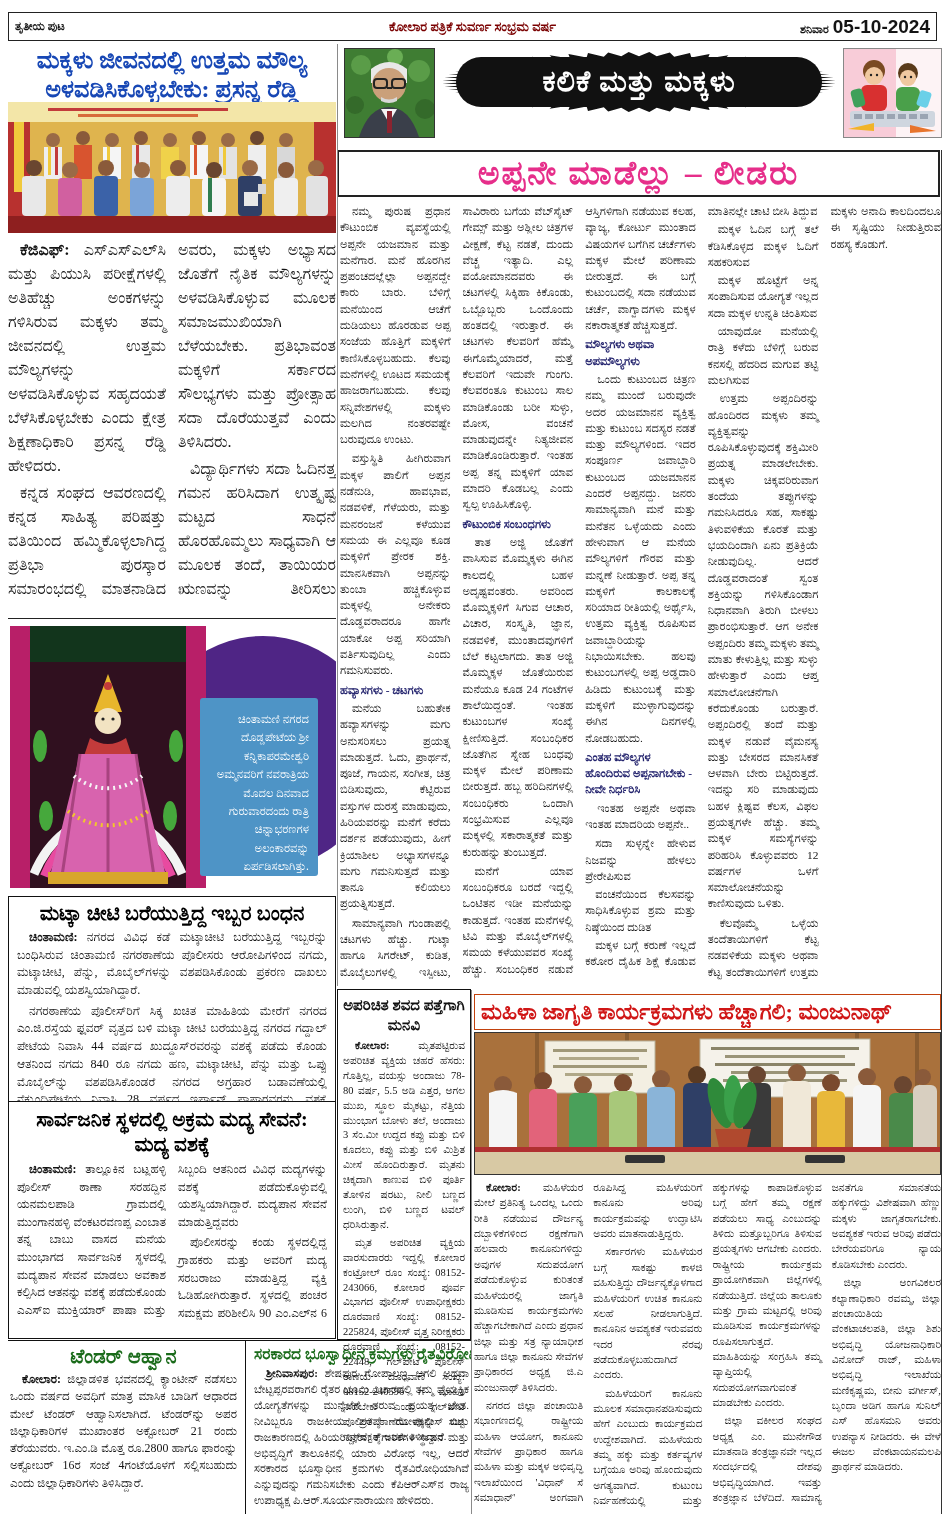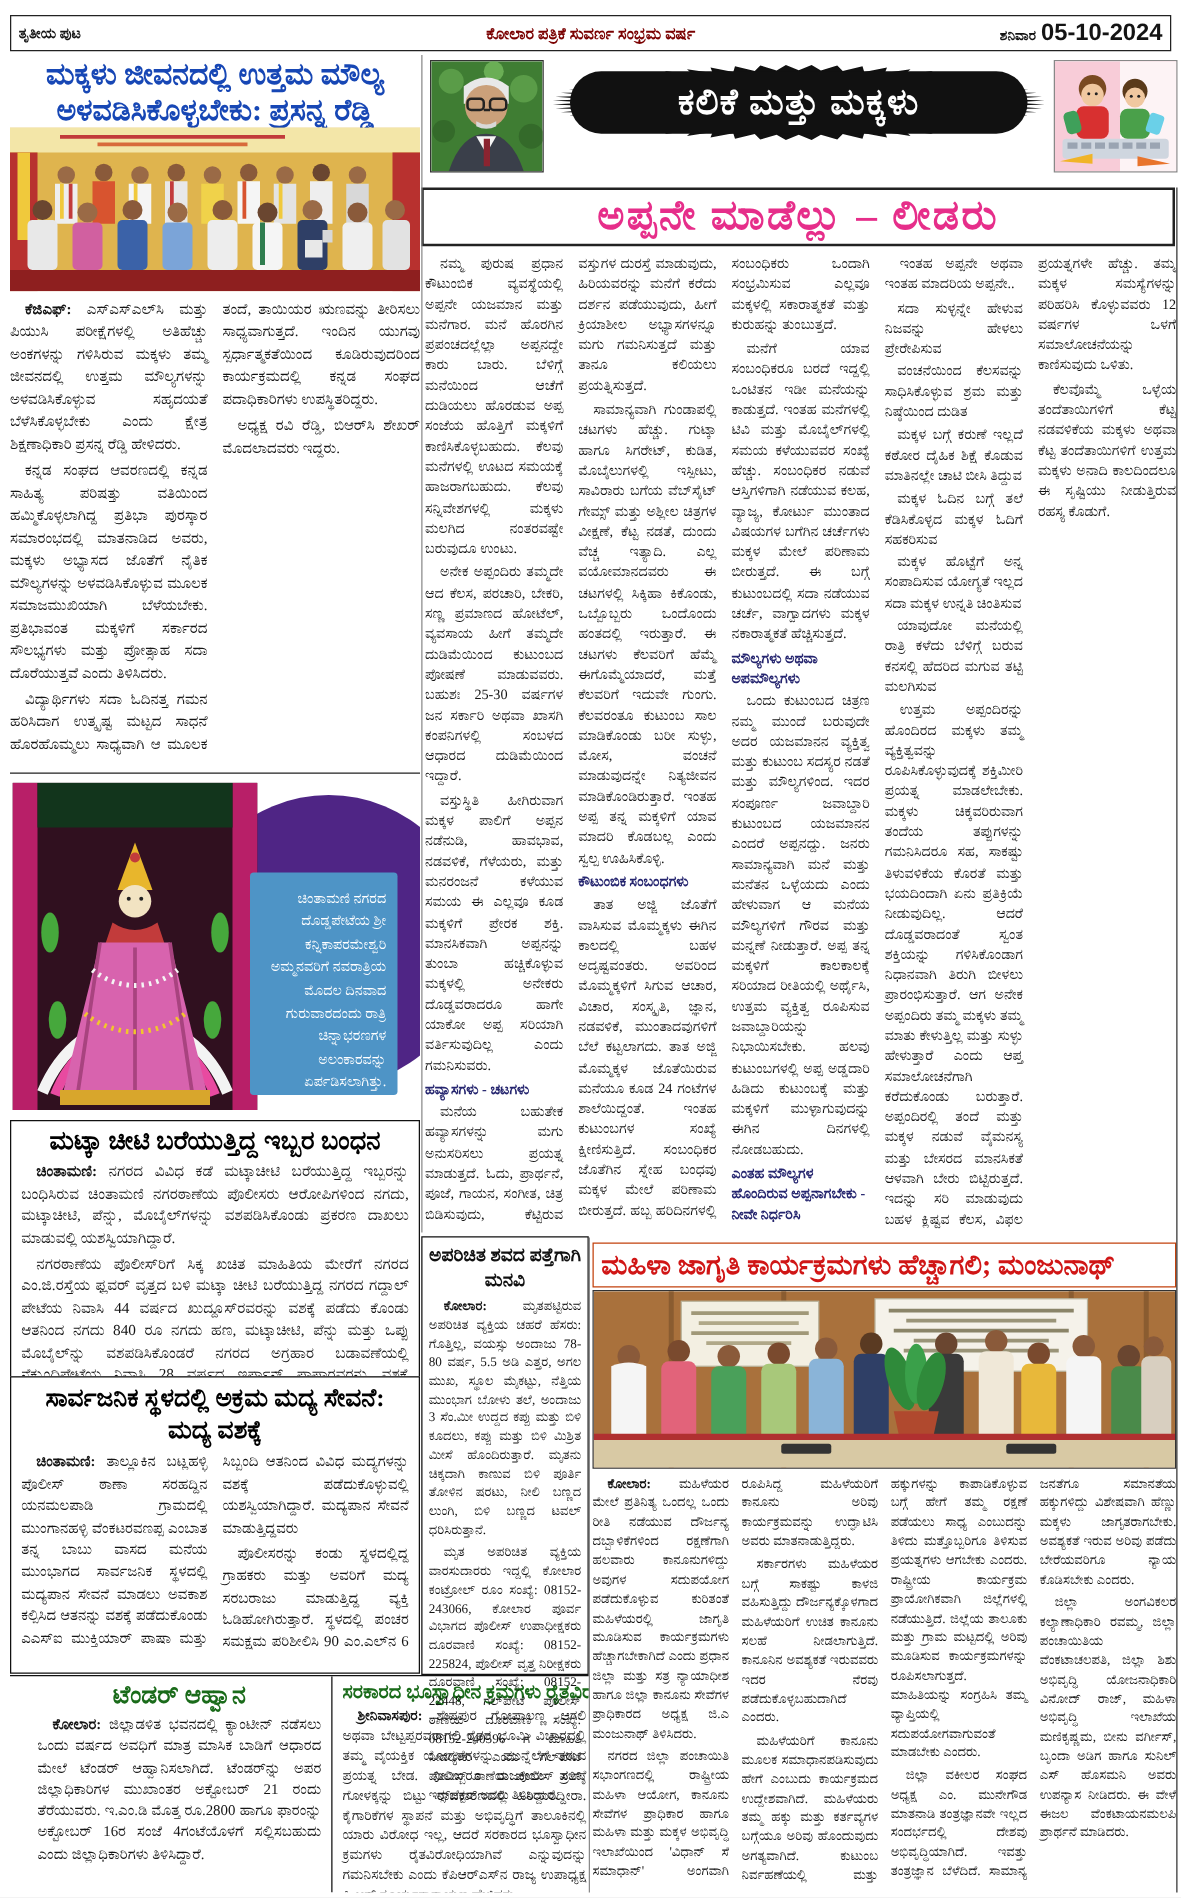--- a/index.html
+++ b/index.html
@@ -16,37 +16,37 @@
   
   .para{margin:0 0 3px 0;text-align:justify;text-indent:12px;}
   .para .dl{font-weight:bold;}
   .rule{border-top:1.5px solid #222;}
   .vrule{position:absolute;width:0;border-left:1px solid #8a8a8a;}
   
   .a-head{position:absolute;left:8px;top:46px;width:328px;text-align:center;
           color:#1747b5;font-weight:bold;font-size:24px;line-height:1.2;}
   .a-photo{position:absolute;left:8px;top:102px;width:328px;height:131px;}
   .a-body{position:absolute;left:8px;top:238px;width:328px;height:374px;column-count:2;column-gap:12px;
-          column-fill:auto;font-size:12px;line-height:1.5;overflow:hidden;}
+          column-fill:auto;font-size:16px;line-height:1.5;overflow:hidden;}
   .lrule{position:absolute;left:8px;top:618px;width:328px;}
   .deity{position:absolute;left:8px;top:626px;width:328px;height:264px;overflow:hidden;}
   .deity .circle{position:absolute;left:138px;top:10px;width:234px;height:234px;border-radius:50%;background:#4f2585;}
   .deity .dimg{position:absolute;left:2px;top:0;width:196px;height:262px;}
   .deity .cap{position:absolute;left:192px;top:44px;width:118px;height:178px;background:#4e94c6;color:#fff;
               font-size:11.5px;line-height:1.6;text-align:right;padding:12px 9px;box-sizing:border-box;border-radius:3px;margin-top:28px;}
   .boxart{position:absolute;box-sizing:border-box;border:1.5px solid #111;padding:5px 8px;background:#fff;}
   .matka{left:8px;top:896px;width:328px;height:206px;}
   .matka h2{margin:0 0 4px;text-align:center;font-size:20.5px;color:#000;}
   .matka .bd{font-size:12.2px;line-height:1.45;}
   .liquor{left:8px;top:1101px;width:328px;height:238px;}
   .liquor h2{margin:0 0 4px;text-align:center;font-size:20px;line-height:1.25;color:#000;}
   .liquor .cols{column-count:2;column-gap:12px;column-fill:auto;height:172px;font-size:11.9px;line-height:1.48;overflow:hidden;}
   .bottomrow{position:absolute;left:8px;top:1340px;width:463px;height:174px;border-top:1.5px solid #111;
              display:flex;box-sizing:border-box;overflow:hidden;}
-  .tender{width:238px;padding:4px 8px 0 2px;border-right:1.5px solid #111;box-sizing:border-box;margin-left:20px;}
+  .tender{width:238px;padding:4px 8px 0 2px;border-right:1.5px solid #111;box-sizing:border-box;}
   .tender h2{margin:0 0 3px;text-align:center;font-size:20px;color:#1a6b1a;}
   .tender .bd{font-size:11.9px;line-height:1.45;}
   .land{flex:1;padding:4px 2px 0 8px;box-sizing:border-box;overflow:hidden;}
   .land h2{margin:0 0 3px;text-align:center;font-size:15.5px;color:#1a6b1a;white-space:nowrap;}
   .land .bd{font-size:11.2px;line-height:1.42;}
   
   .portrait{position:absolute;left:344px;top:48px;width:89px;height:88px;border:1px solid #333;}
   .badge{position:absolute;left:440px;top:50px;width:398px;height:64px;}
   .badge svg{position:absolute;inset:0;}
   .badge .btxt{position:absolute;inset:0;display:flex;align-items:center;justify-content:center;
@@ -283,21 +283,20 @@
     </svg>
   </div>
 
   <div class="lead-hl">
       <span>ಅಪ್ಪನೇ ಮಾಡೆಲ್ಲು – ಲೀಡರು</span>
     </div>
 
   <div class="lead-body">
 
   <p class="para t-p">ನಮ್ಮ ಪುರುಷ ಪ್ರಧಾನ ಕೌಟುಂಬಿಕ ವ್ಯವಸ್ಥೆಯಲ್ಲಿ ಅಪ್ಪನೇ ಯಜಮಾನ ಮತ್ತು ಮನೆಗಾರ. ಮನೆ ಹೊರಗಿನ ಪ್ರಪಂಚದಲ್ಲೆಲ್ಲಾ ಅಪ್ಪನದ್ದೇ ಕಾರು ಬಾರು. ಬೆಳಿಗ್ಗೆ ಮನೆಯಿಂದ ಆಚೆಗೆ ದುಡಿಯಲು ಹೊರಡುವ ಅಪ್ಪ ಸಂಜೆಯ ಹೊತ್ತಿಗೆ ಮಕ್ಕಳಿಗೆ ಕಾಣಿಸಿಕೊಳ್ಳಬಹುದು. ಕೆಲವು ಮನೆಗಳಲ್ಲಿ ಊಟದ ಸಮಯಕ್ಕೆ ಹಾಜರಾಗಬಹುದು. ಕೆಲವು ಸನ್ನಿವೇಶಗಳಲ್ಲಿ ಮಕ್ಕಳು ಮಲಗಿದ ನಂತರವಷ್ಟೇ ಬರುವುದೂ ಉಂಟು.</p>
-      <p class="para t-p">ಅನೇಕ ಅಪ್ಪಂದಿರು ತಮ್ಮದೇ ಆದ ಕೆಲಸ, ಪರಚಾರಿ, ಬೇಕರಿ, ಸಣ್ಣ ಪ್ರಮಾಣದ ಹೋಟೆಲ್, ವ್ಯವಸಾಯ ಹೀಗೆ ತಮ್ಮದೇ ದುಡಿಮೆಯಿಂದ ಕುಟುಂಬದ ಪೋಷಣೆ ಮಾಡುವವರು. ಬಹುಶಃ 25-30 ವರ್ಷಗಳ ಜನ ಸರ್ಕಾರಿ ಅಥವಾ ಖಾಸಗಿ ಕಂಪನಿಗಳಲ್ಲಿ ಸಂಬಳದ ಆಧಾರದ ದುಡಿಮೆಯಿಂದ ಇದ್ದಾರೆ.</p>
       <p class="para t-p">ವಸ್ತುಸ್ಥಿತಿ ಹೀಗಿರುವಾಗ ಮಕ್ಕಳ ಪಾಲಿಗೆ ಅಪ್ಪನ ನಡೆನುಡಿ, ಹಾವಭಾವ, ನಡವಳಿಕೆ, ಗೆಳೆಯರು, ಮತ್ತು ಮನರಂಜನೆ ಕಳೆಯುವ ಸಮಯ ಈ ಎಲ್ಲವೂ ಕೂಡ ಮಕ್ಕಳಿಗೆ ಪ್ರೇರಕ ಶಕ್ತಿ. ಮಾನಸಿಕವಾಗಿ ಅಪ್ಪನನ್ನು ತುಂಬಾ ಹಚ್ಚಿಕೊಳ್ಳುವ ಮಕ್ಕಳಲ್ಲಿ ಅನೇಕರು ದೊಡ್ಡವರಾದರೂ ಹಾಗೇ ಯಾಕೋ ಅಪ್ಪ ಸರಿಯಾಗಿ ವರ್ತಿಸುವುದಿಲ್ಲ ಎಂದು ಗಮನಿಸುವರು.</p>
       <p class="para t-h">ಹವ್ಯಾಸಗಳು - ಚಟಗಳು</p>
       <p class="para t-p">ಮನೆಯ ಬಹುತೇಕ ಹವ್ಯಾಸಗಳನ್ನು ಮಗು ಅನುಸರಿಸಲು ಪ್ರಯತ್ನ ಮಾಡುತ್ತದೆ. ಓದು, ಪ್ರಾರ್ಥನೆ, ಪೂಜೆ, ಗಾಯನ, ಸಂಗೀತ, ಚಿತ್ರ ಬಿಡಿಸುವುದು, ಕೆಟ್ಟಿರುವ ವಸ್ತುಗಳ ದುರಸ್ತೆ ಮಾಡುವುದು, ಹಿರಿಯವರನ್ನು ಮನೆಗೆ ಕರೆದು ದರ್ಶನ ಪಡೆಯುವುದು, ಹೀಗೆ ಕ್ರಿಯಾಶೀಲ ಅಭ್ಯಾಸಗಳನ್ನೂ ಮಗು ಗಮನಿಸುತ್ತದೆ ಮತ್ತು ತಾನೂ ಕಲಿಯಲು ಪ್ರಯತ್ನಿಸುತ್ತದೆ.</p>
       <p class="para t-p">ಸಾಮಾನ್ಯವಾಗಿ ಗುಂಡಾಪಲ್ಲಿ ಚಟಗಳು ಹೆಚ್ಚು. ಗುಟ್ಕಾ ಹಾಗೂ ಸಿಗರೇಟ್, ಕುಡಿತ, ಮೊಬೈಲುಗಳಲ್ಲಿ ಇಸ್ಪೀಟು, ಸಾವಿರಾರು ಬಗೆಯ ವೆಬ್‌ಸೈಟ್ ಗೇಮ್ಸ್ ಮತ್ತು ಅಶ್ಲೀಲ ಚಿತ್ರಗಳ ವೀಕ್ಷಣೆ, ಕೆಟ್ಟ ನಡತೆ, ದುಂದು ವೆಚ್ಚ ಇತ್ಯಾದಿ. ಎಲ್ಲ ವಯೋಮಾನದವರು ಈ ಚಟಗಳಲ್ಲಿ ಸಿಕ್ಕಿಹಾ ಕಿಕೊಂಡು, ಒಬ್ಬೊಬ್ಬರು ಒಂದೊಂದು ಹಂತದಲ್ಲಿ ಇರುತ್ತಾರೆ. ಈ ಚಟಗಳು ಕೆಲವರಿಗೆ ಹೆಮ್ಮೆ ಈಗೊಮ್ಮೆಯಾದರೆ, ಮತ್ತೆ ಕೆಲವರಿಗೆ ಇದುವೇ ಗುಂಗು. ಕೆಲವರಂತೂ ಕುಟುಂಬ ಸಾಲ ಮಾಡಿಕೊಂಡು ಬರೀ ಸುಳ್ಳು, ಮೋಸ, ವಂಚನೆ ಮಾಡುವುದನ್ನೇ ನಿತ್ಯಜೀವನ ಮಾಡಿಕೊಂಡಿರುತ್ತಾರೆ. ಇಂತಹ ಅಪ್ಪ ತನ್ನ ಮಕ್ಕಳಿಗೆ ಯಾವ ಮಾದರಿ ಕೊಡಬಲ್ಲ ಎಂದು ಸ್ವಲ್ಪ ಊಹಿಸಿಕೊಳ್ಳಿ.</p>
       <p class="para t-h">ಕೌಟುಂಬಿಕ ಸಂಬಂಧಗಳು</p>
       <p class="para t-p">ತಾತ ಅಜ್ಜಿ ಜೊತೆಗೆ ವಾಸಿಸುವ ಮೊಮ್ಮಕ್ಕಳು ಈಗಿನ ಕಾಲದಲ್ಲಿ ಬಹಳ ಅದೃಷ್ಟವಂತರು. ಅವರಿಂದ ಮೊಮ್ಮಕ್ಕಳಿಗೆ ಸಿಗುವ ಆಚಾರ, ವಿಚಾರ, ಸಂಸ್ಕೃತಿ, ಜ್ಞಾನ, ನಡವಳಿಕೆ, ಮುಂತಾದವುಗಳಿಗೆ ಬೆಲೆ ಕಟ್ಟಲಾಗದು. ತಾತ ಅಜ್ಜಿ ಮೊಮ್ಮಕ್ಕಳ ಜೊತೆಯಿರುವ ಮನೆಯೂ ಕೂಡ 24 ಗಂಟೆಗಳ ಶಾಲೆಯಿದ್ದಂತೆ. ಇಂತಹ ಕುಟುಂಬಗಳ ಸಂಖ್ಯೆ ಕ್ಷೀಣಿಸುತ್ತಿದೆ. ಸಂಬಂಧಿಕರ ಜೊತೆಗಿನ ಸ್ನೇಹ ಬಂಧವು ಮಕ್ಕಳ ಮೇಲೆ ಪರಿಣಾಮ ಬೀರುತ್ತದೆ. ಹಬ್ಬ ಹರಿದಿನಗಳಲ್ಲಿ ಸಂಬಂಧಿಕರು ಒಂದಾಗಿ ಸಂಭ್ರಮಿಸುವ ಎಲ್ಲವೂ ಮಕ್ಕಳಲ್ಲಿ ಸಕಾರಾತ್ಮಕತೆ ಮತ್ತು ಕುರುಹನ್ನು ತುಂಬುತ್ತದೆ.</p>
       <p class="para t-p">ಮನೆಗೆ ಯಾವ ಸಂಬಂಧಿಕರೂ ಬರದೆ ಇದ್ದಲ್ಲಿ ಒಂಟಿತನ ಇಡೀ ಮನೆಯನ್ನು ಕಾಡುತ್ತದೆ. ಇಂತಹ ಮನೆಗಳಲ್ಲಿ ಟಿವಿ ಮತ್ತು ಮೊಬೈಲ್‌ಗಳಲ್ಲಿ ಸಮಯ ಕಳೆಯುವವರ ಸಂಖ್ಯೆ ಹೆಚ್ಚು. ಸಂಬಂಧಿಕರ ನಡುವೆ ಆಸ್ತಿಗಳಿಗಾಗಿ ನಡೆಯುವ ಕಲಹ, ವ್ಯಾಜ್ಯ, ಕೋರ್ಟು ಮುಂತಾದ ವಿಷಯಗಳ ಬಗೆಗಿನ ಚರ್ಚೆಗಳು ಮಕ್ಕಳ ಮೇಲೆ ಪರಿಣಾಮ ಬೀರುತ್ತದೆ. ಈ ಬಗ್ಗೆ ಕುಟುಂಬದಲ್ಲಿ ಸದಾ ನಡೆಯುವ ಚರ್ಚೆ, ವಾಗ್ವಾದಗಳು ಮಕ್ಕಳ ನಕಾರಾತ್ಮಕತೆ ಹೆಚ್ಚಿಸುತ್ತದೆ.</p>
       <p class="para t-h">ಮೌಲ್ಯಗಳು ಅಥವಾ ಅಪಮೌಲ್ಯಗಳು</p>
       <p class="para t-p">ಒಂದು ಕುಟುಂಬದ ಚಿತ್ರಣ ನಮ್ಮ ಮುಂದೆ ಬರುವುದೇ ಅದರ ಯಜಮಾನನ ವ್ಯಕ್ತಿತ್ವ ಮತ್ತು ಕುಟುಂಬ ಸದಸ್ಯರ ನಡತೆ ಮತ್ತು ಮೌಲ್ಯಗಳಿಂದ. ಇದರ ಸಂಪೂರ್ಣ ಜವಾಬ್ದಾರಿ ಕುಟುಂಬದ ಯಜಮಾನನ ಎಂದರೆ ಅಪ್ಪನದ್ದು. ಜನರು ಸಾಮಾನ್ಯವಾಗಿ ಮನೆ ಮತ್ತು ಮನೆತನ ಒಳ್ಳೆಯದು ಎಂದು ಹೇಳುವಾಗ ಆ ಮನೆಯ ಮೌಲ್ಯಗಳಿಗೆ ಗೌರವ ಮತ್ತು ಮನ್ನಣೆ ನೀಡುತ್ತಾರೆ. ಅಪ್ಪ ತನ್ನ ಮಕ್ಕಳಿಗೆ ಕಾಲಕಾಲಕ್ಕೆ ಸರಿಯಾದ ರೀತಿಯಲ್ಲಿ ಅರ್ಥೈಸಿ, ಉತ್ತಮ ವ್ಯಕ್ತಿತ್ವ ರೂಪಿಸುವ ಜವಾಬ್ದಾರಿಯನ್ನು ನಿಭಾಯಿಸಬೇಕು. ಹಲವು ಕುಟುಂಬಗಳಲ್ಲಿ ಅಪ್ಪ ಅಡ್ಡದಾರಿ ಹಿಡಿದು ಕುಟುಂಬಕ್ಕೆ ಮತ್ತು ಮಕ್ಕಳಿಗೆ ಮುಳ್ಳಾಗುವುದನ್ನು ಈಗಿನ ದಿನಗಳಲ್ಲಿ ನೋಡಬಹುದು.</p>
       <p class="para t-h">ಎಂತಹ ಮೌಲ್ಯಗಳ ಹೊಂದಿರುವ ಅಪ್ಪನಾಗಬೇಕು - ನೀವೇ ನಿರ್ಧರಿಸಿ</p>

